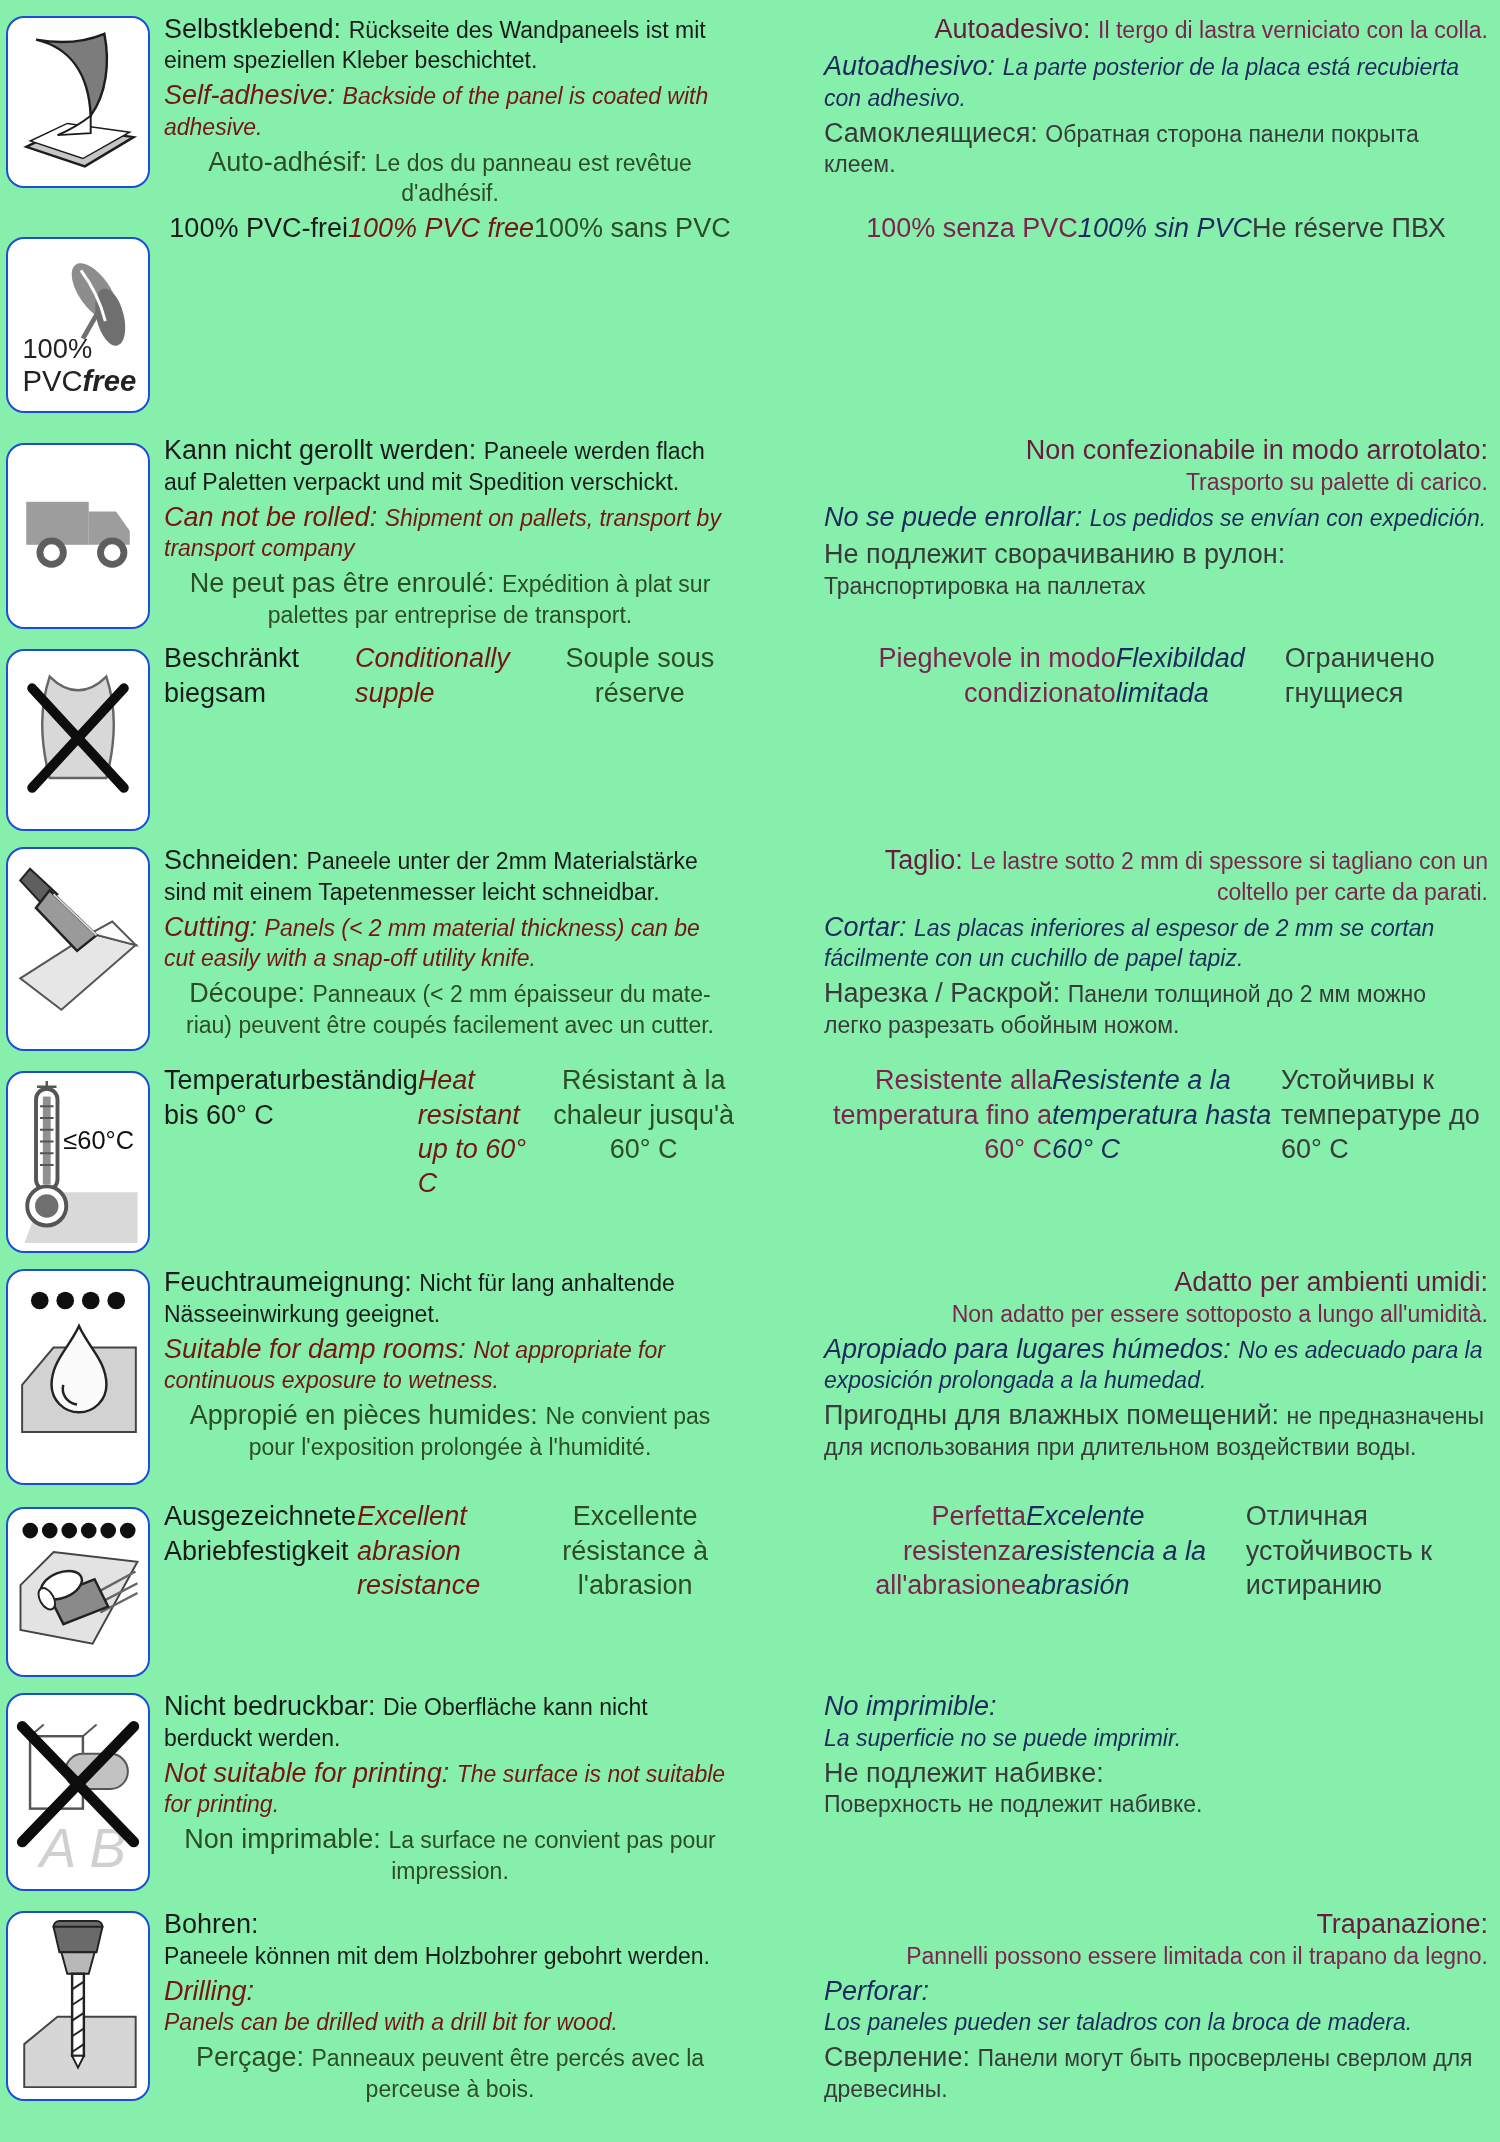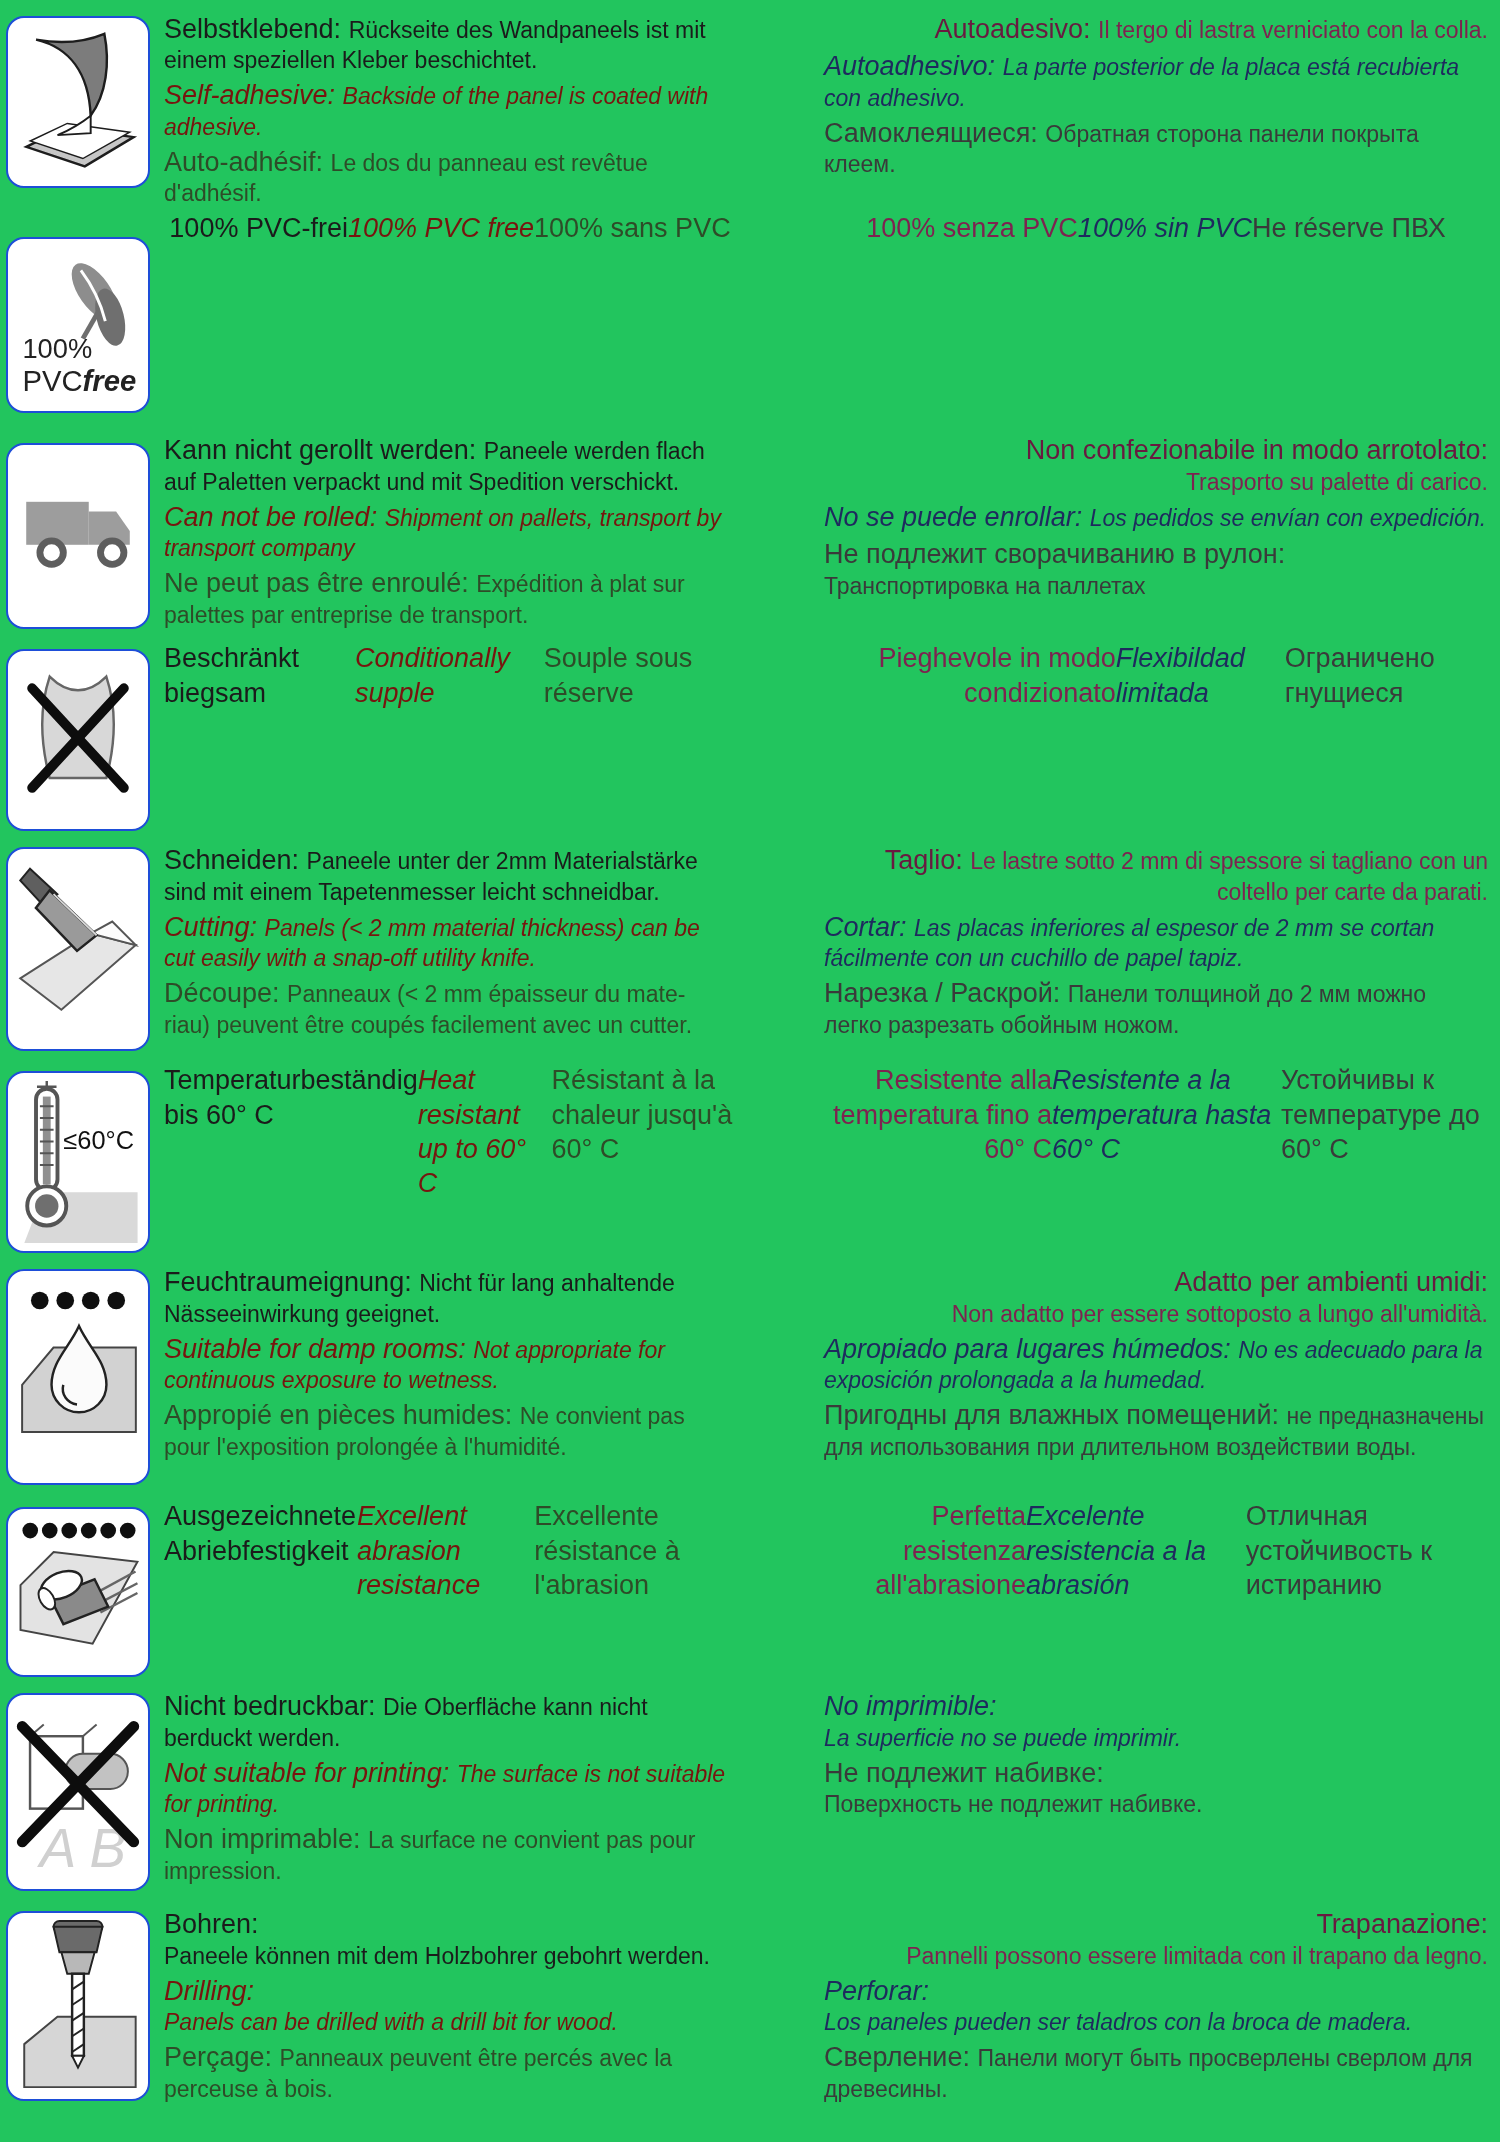--- a/index.html
+++ b/index.html
@@ -1,34 +1,34 @@
 <!DOCTYPE html>
 <html><head>
 <meta charset="utf-8">
 <style>
   html,body{margin:0;padding:0;background:#fdfdfd;}
   body{font-family:"Liberation Sans","DejaVu Sans",sans-serif;color:#1b1b1b;}
-  .page{width:1500px;height:2142px;box-sizing:border-box;padding:8px 8px 0 4px;overflow:hidden;background:#22c55e;}
+  .page{width:1500px;height:2142px;box-sizing:border-box;padding:8px 8px 0 4px;overflow:hidden;background:#86efac;}
   .row{display:grid;grid-template-columns:150px 650px 1fr;column-gap:10px;}
   .icon-cell{padding-left:2px;}
   .iconbox{background:#fff;border:2px solid #1d4ed8;border-radius:18px;margin-top:8px;
            display:flex;align-items:center;justify-content:center;box-sizing:border-box;width:144px;overflow:hidden;}
   .col{min-width:0;}
   .col.mid{padding-right:78px;padding-top:4px;}
   .col.right{padding-top:4px;padding-right:4px;}
   .centered .col{display:flex;flex-direction:row;justify-content:center;padding-top:0;}
   p{margin:0 0 3px;line-height:1.27;}
   .lead{font-size:27px;}
   .body{font-size:23px;}
   .big .lead,.big .body{font-size:27px;}
   .big{margin-bottom:7px;}
   .bl > .lead{display:block;}
   .de{color:#1b1b1b;}
   .en{color:#77150f;font-style:italic;}
-  .fr{color:#2e4c28;}
+  .fr{color:#2e4c28;text-align:center;}
   .it{color:#691a40;text-align:right;}
   .it .body{color:#7e2350;}
   .es{color:#1e2a5e;font-style:italic;}
   .ru{color:#3a3a3a;}
   svg text{font-family:"Liberation Sans","DejaVu Sans",sans-serif;}
 </style>
 </head>
 <body>
 
 <div class="page">

